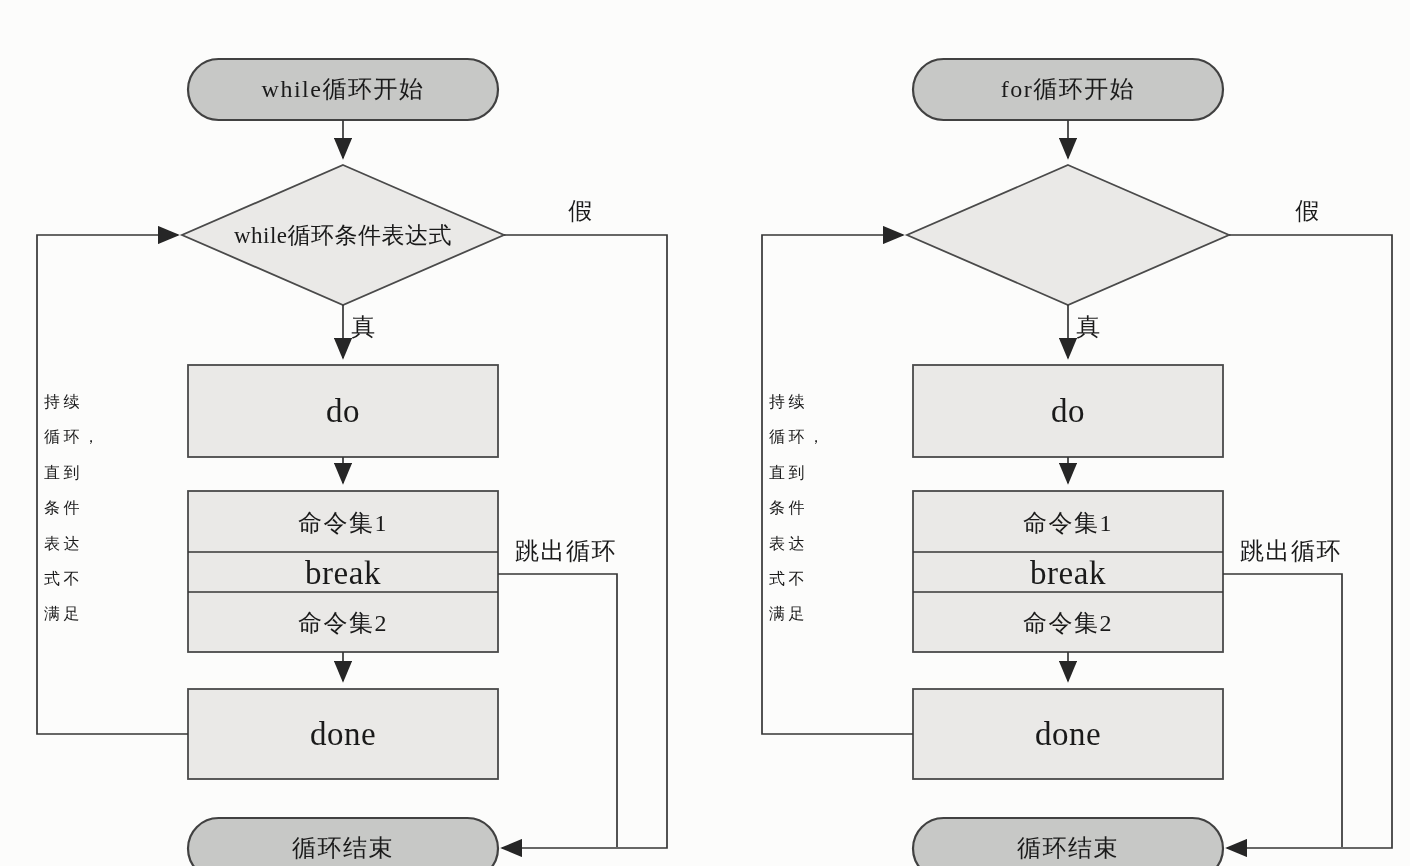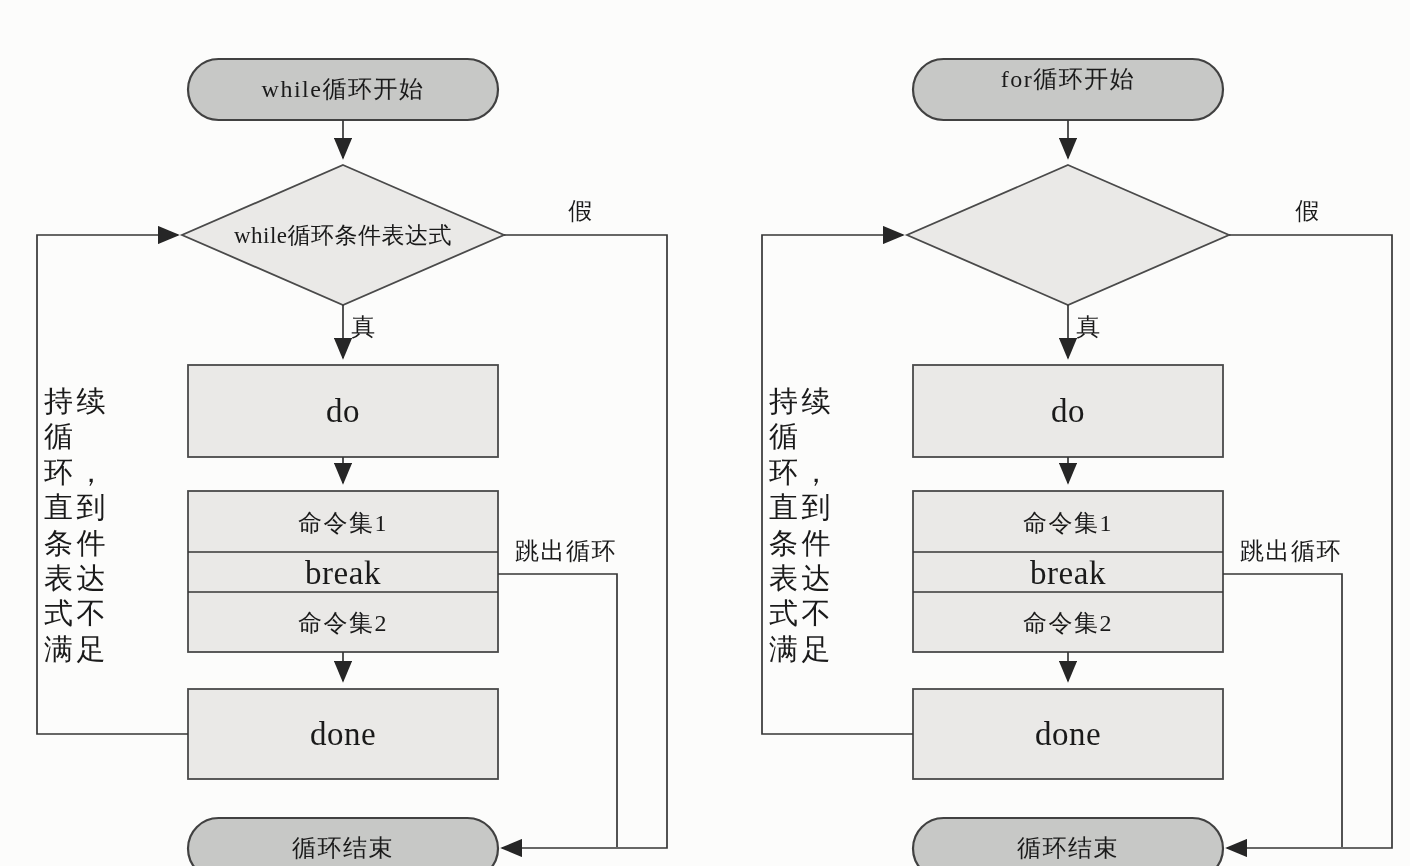--- a/index.html
+++ b/index.html
@@ -12,21 +12,21 @@
   .proc{fill:#eae9e7;stroke:#4a4a4a;stroke-width:1.8;}
   .edge{stroke:#363636;stroke-width:1.7;fill:none;}
   .t{
     position:absolute;transform:translate(-50%,-50%);
     white-space:nowrap;font-size:24px;letter-spacing:1.5px;
   }
   .cond{font-size:23px;letter-spacing:.5px;text-align:center;}
   .latin{font-size:33px;letter-spacing:.5px;}
   .edge-label{font-size:24px;}
   .note{
-    position:absolute;width:72px;font-size:29px;line-height:35.4px;
+    position:absolute;width:72px;font-size:16px;line-height:35.4px;
     letter-spacing:3.5px;white-space:pre-line;
   }
 </style>
 </head>
 <body>
 
 <div class="page">
 
   <svg class="canvas" width="1410" height="866" viewBox="0 0 1410 866">
     <defs>
@@ -80,21 +80,21 @@
   <div class="t latin" style="left:343px;top:700px">done</div>
   <div class="t" style="left:343px;top:814px">循环结束</div>
   <div class="note" style="left:44px;top:350px">持续
 循环，
 直到
 条件
 表达
 式不
 满足</div>
 
-  <div class="t" style="left:1068px;top:45px">for循环开始</div>
+  <div class="t" style="left:1068px;top:55px">for循环开始</div>
   <div class="t edge-label" style="left:1308px;top:177px">假</div>
   <div class="t edge-label" style="left:1089px;top:293px">真</div>
   <div class="t latin" style="left:1068px;top:377px">do</div>
   <div class="t" style="left:1068px;top:489px">命令集1</div>
   <div class="t latin" style="left:1068px;top:539px">break</div>
   <div class="t" style="left:1068px;top:589px">命令集2</div>
   <div class="t" style="left:1291px;top:517px">跳出循环</div>
   <div class="t latin" style="left:1068px;top:700px">done</div>
   <div class="t" style="left:1068px;top:814px">循环结束</div>
   <div class="note" style="left:769px;top:350px">持续

